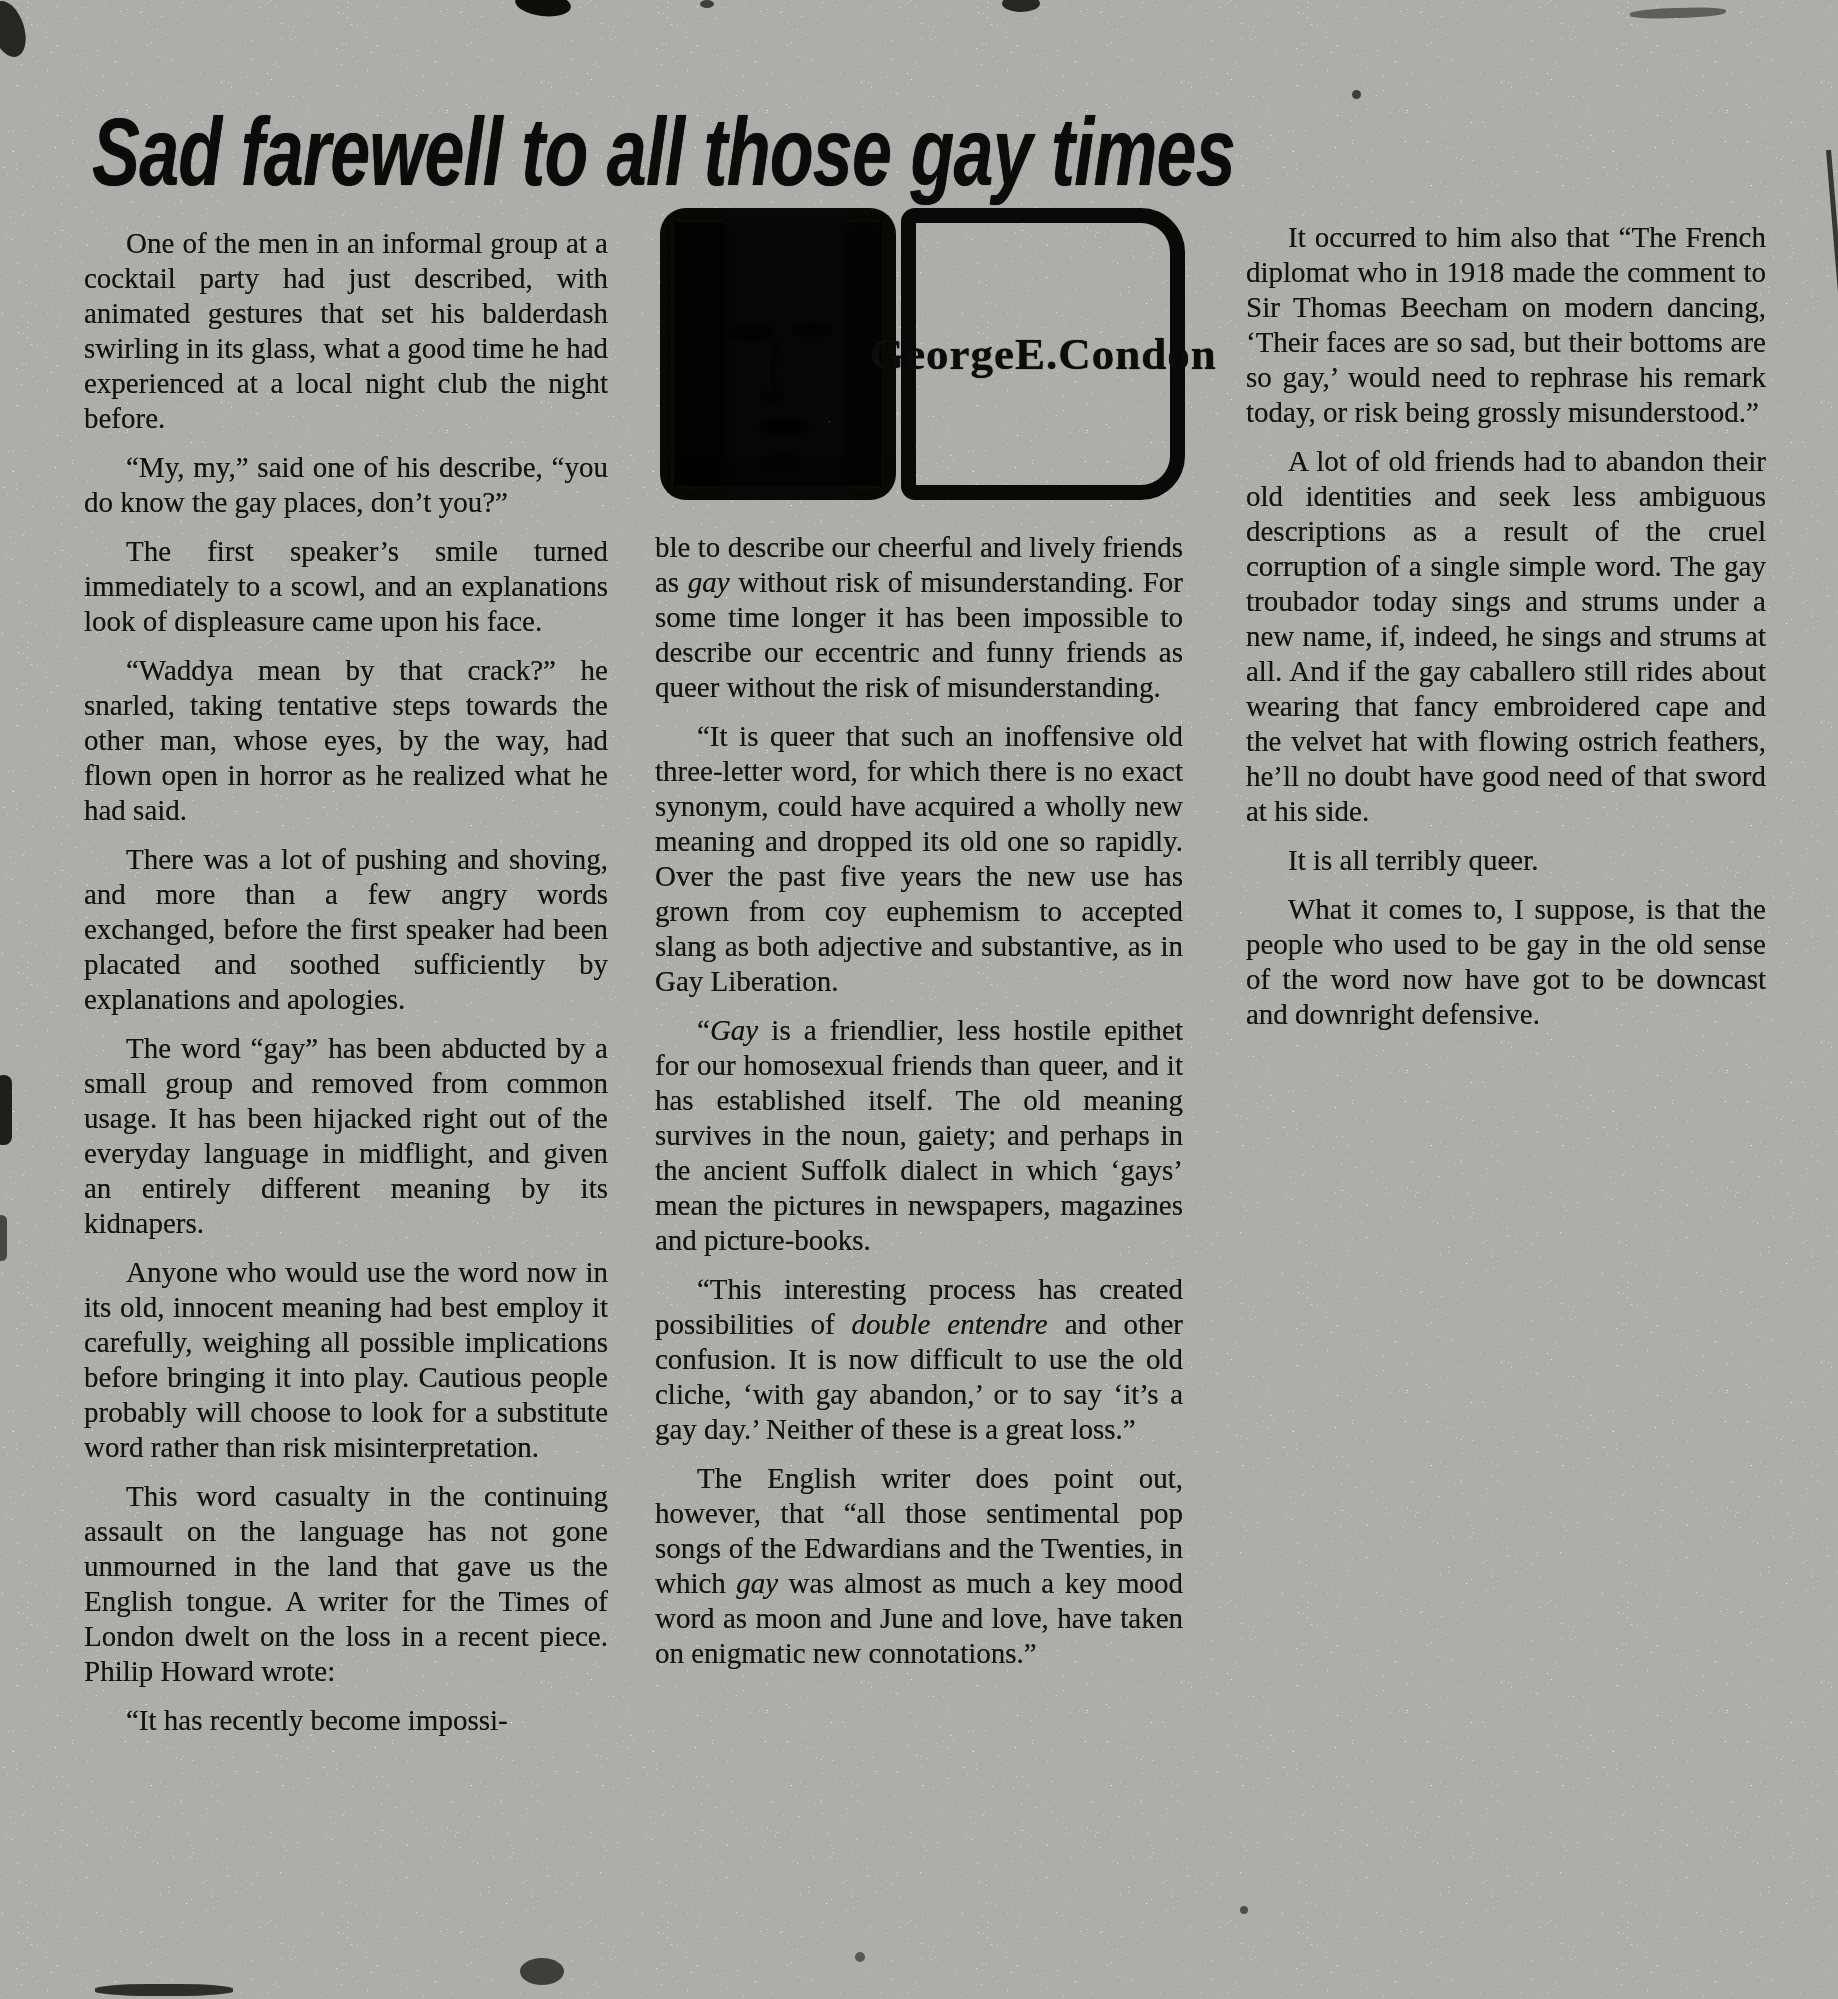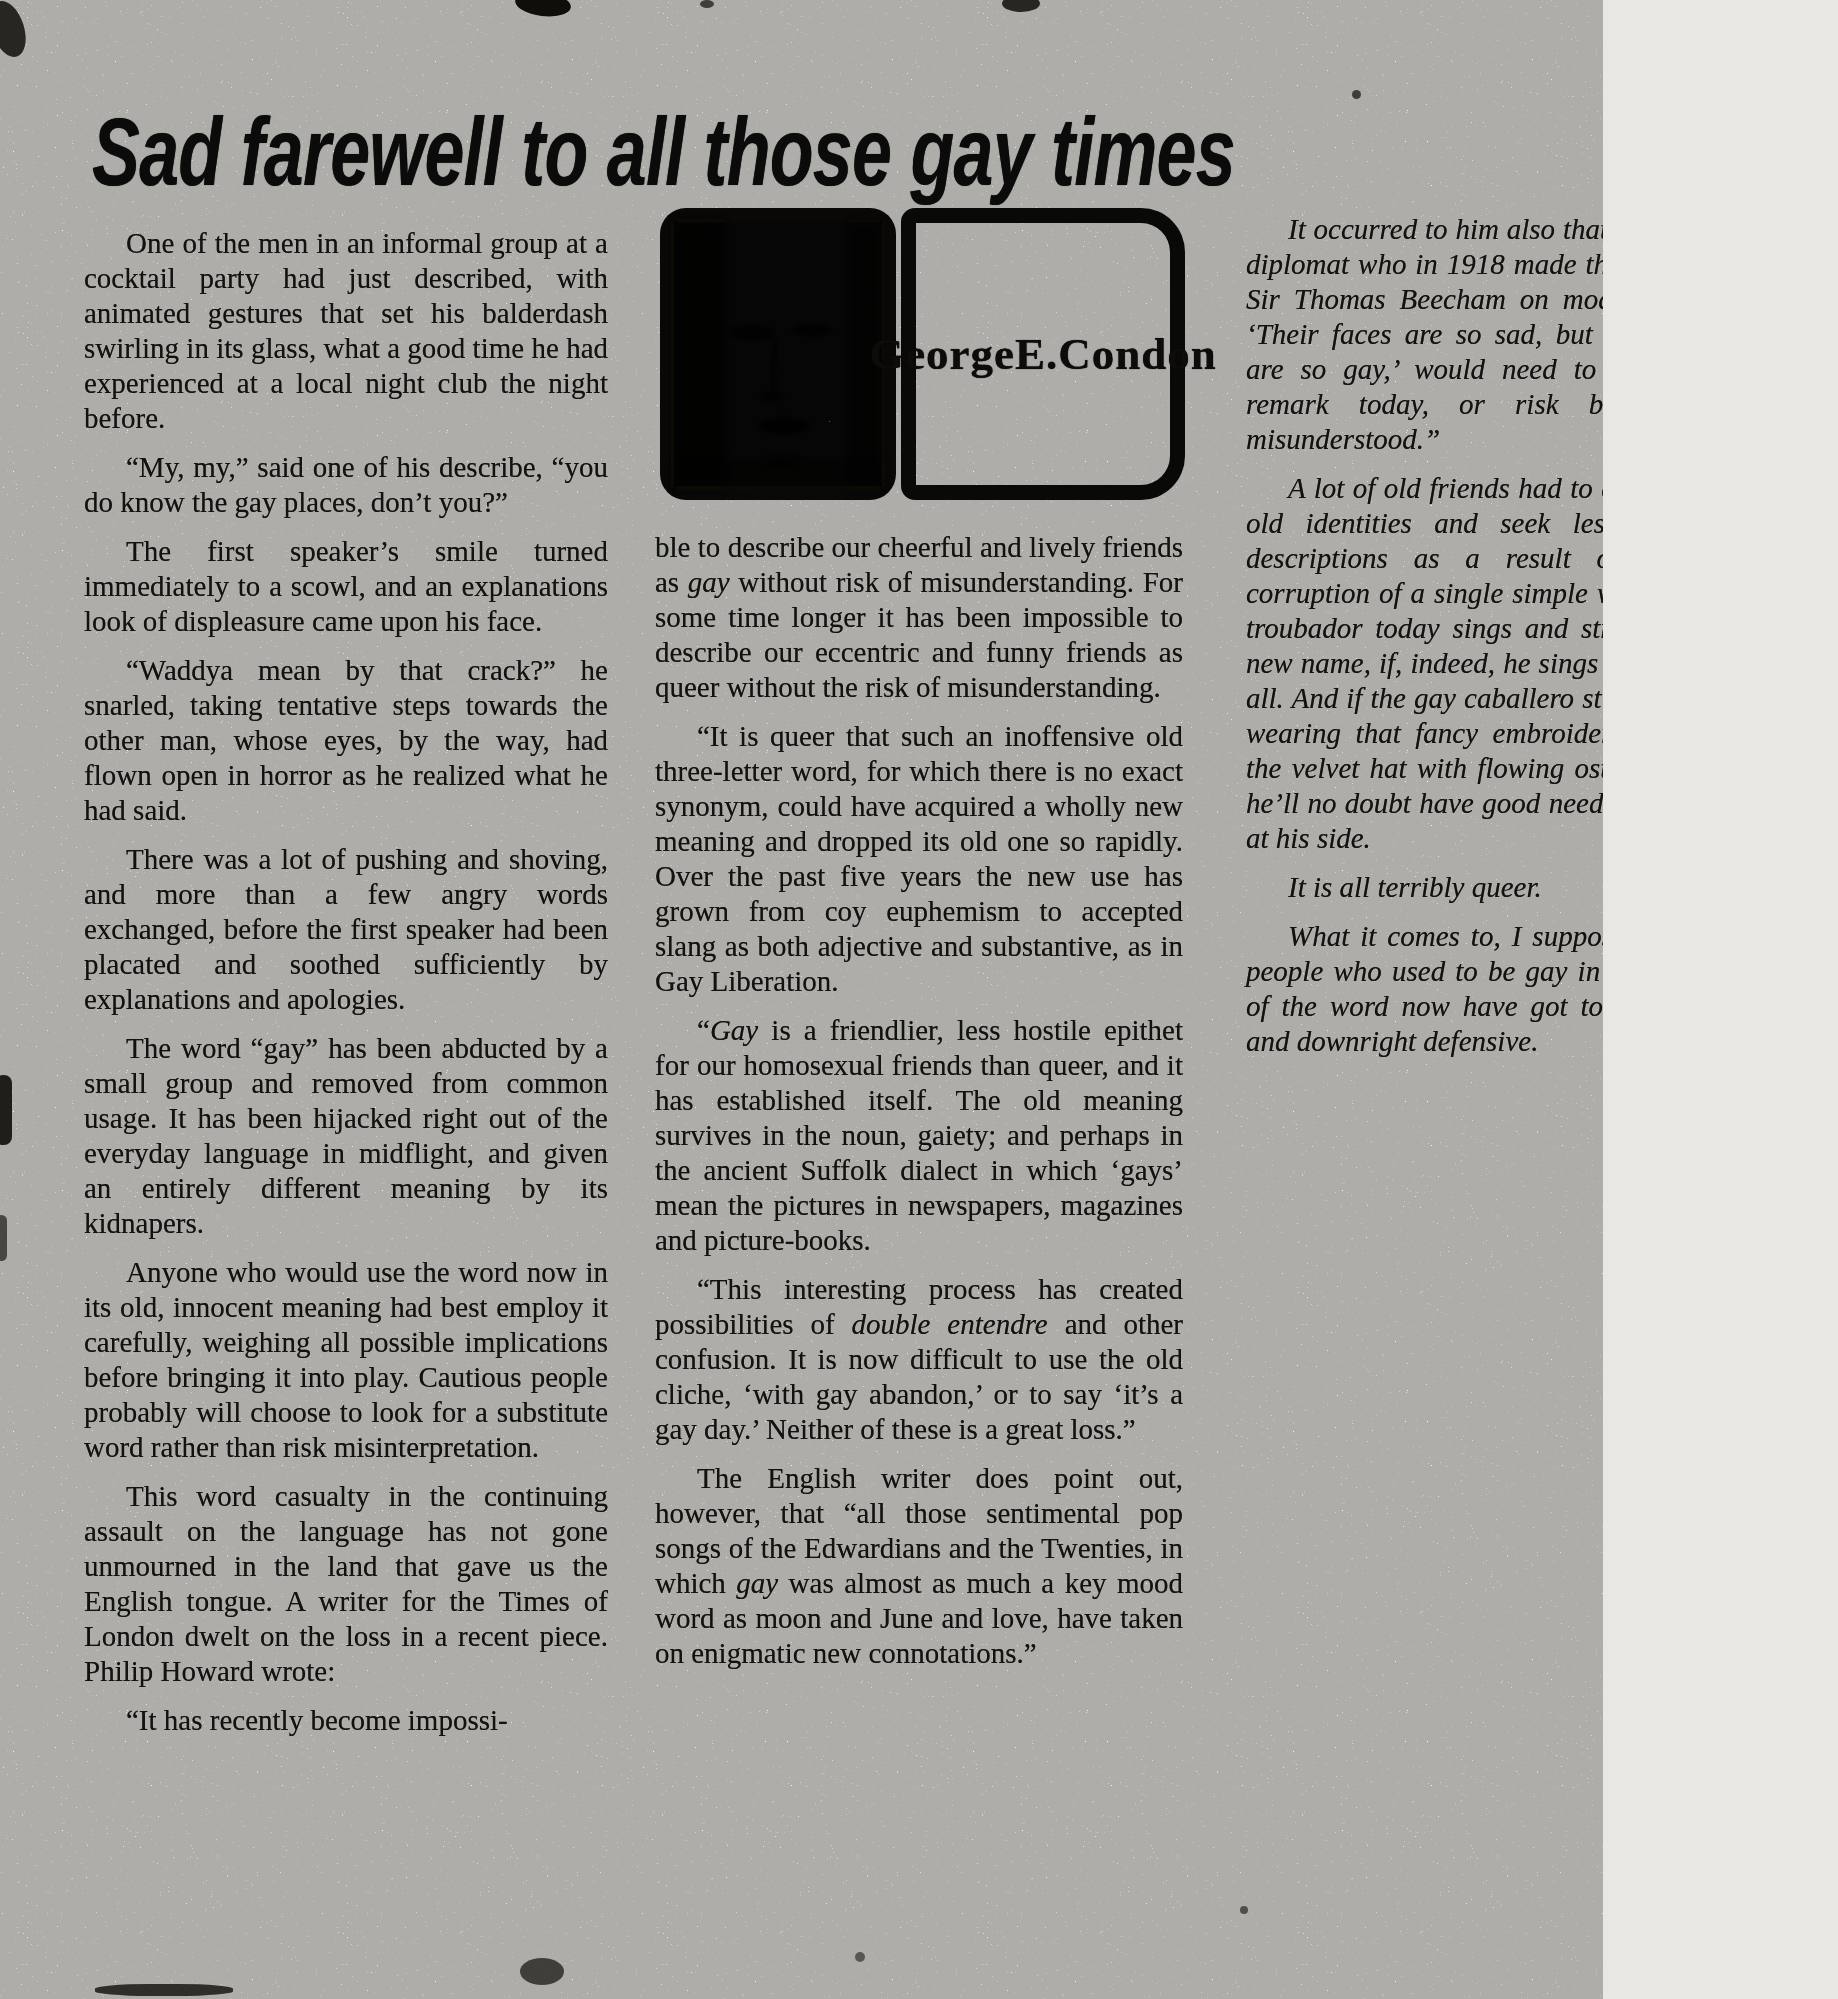--- a/index.html
+++ b/index.html
@@ -1,18 +1,18 @@
 <!DOCTYPE html>
 <html><head>
 <meta charset="utf-8">
 <style>
   html,body{margin:0;padding:0;background:#e9e7e1;}
   .page{
     position:relative;
-    width:1603px;height:1999px;
+    width:1838px;height:1999px;
     background:#fbfaf5;
     overflow:hidden;
     font-family:"Liberation Serif", serif;
     color:#1b1a17;
   }
   .headline{
     position:absolute;left:92px;top:36px;
     font-family:"Liberation Sans", sans-serif;
     font-style:italic;font-weight:700;
     font-size:97px;line-height:1.05;
@@ -29,21 +29,21 @@
   }
   .col .para{
     margin:0 0 14px 0;
     text-indent:42px;
     text-shadow:0 0 .6px rgba(20,18,14,.6);
   }
   .col .para.noindent{text-indent:0;}
   .col .para em{font-style:italic;}
   .col1{left:84px;top:196px;width:524px;margin-top:30px;}
   .col2{left:655px;top:530px;width:528px;}
-  .col3{left:1246px;top:212px;width:520px;font-style:italic;}
+  .col3{left:1246px;top:220px;width:520px;}
   .photo{
     position:absolute;left:660px;top:208px;width:236px;height:292px;
   }
   .photo svg{display:block;width:100%;height:100%;}
   .byline-box{
     position:absolute;left:901px;top:208px;width:284px;height:292px;
     box-sizing:border-box;
     border:15px solid #0e0d0b;
     border-radius:14px 44px 44px 14px;
     display:flex;flex-direction:row;justify-content:center;align-items:center;

